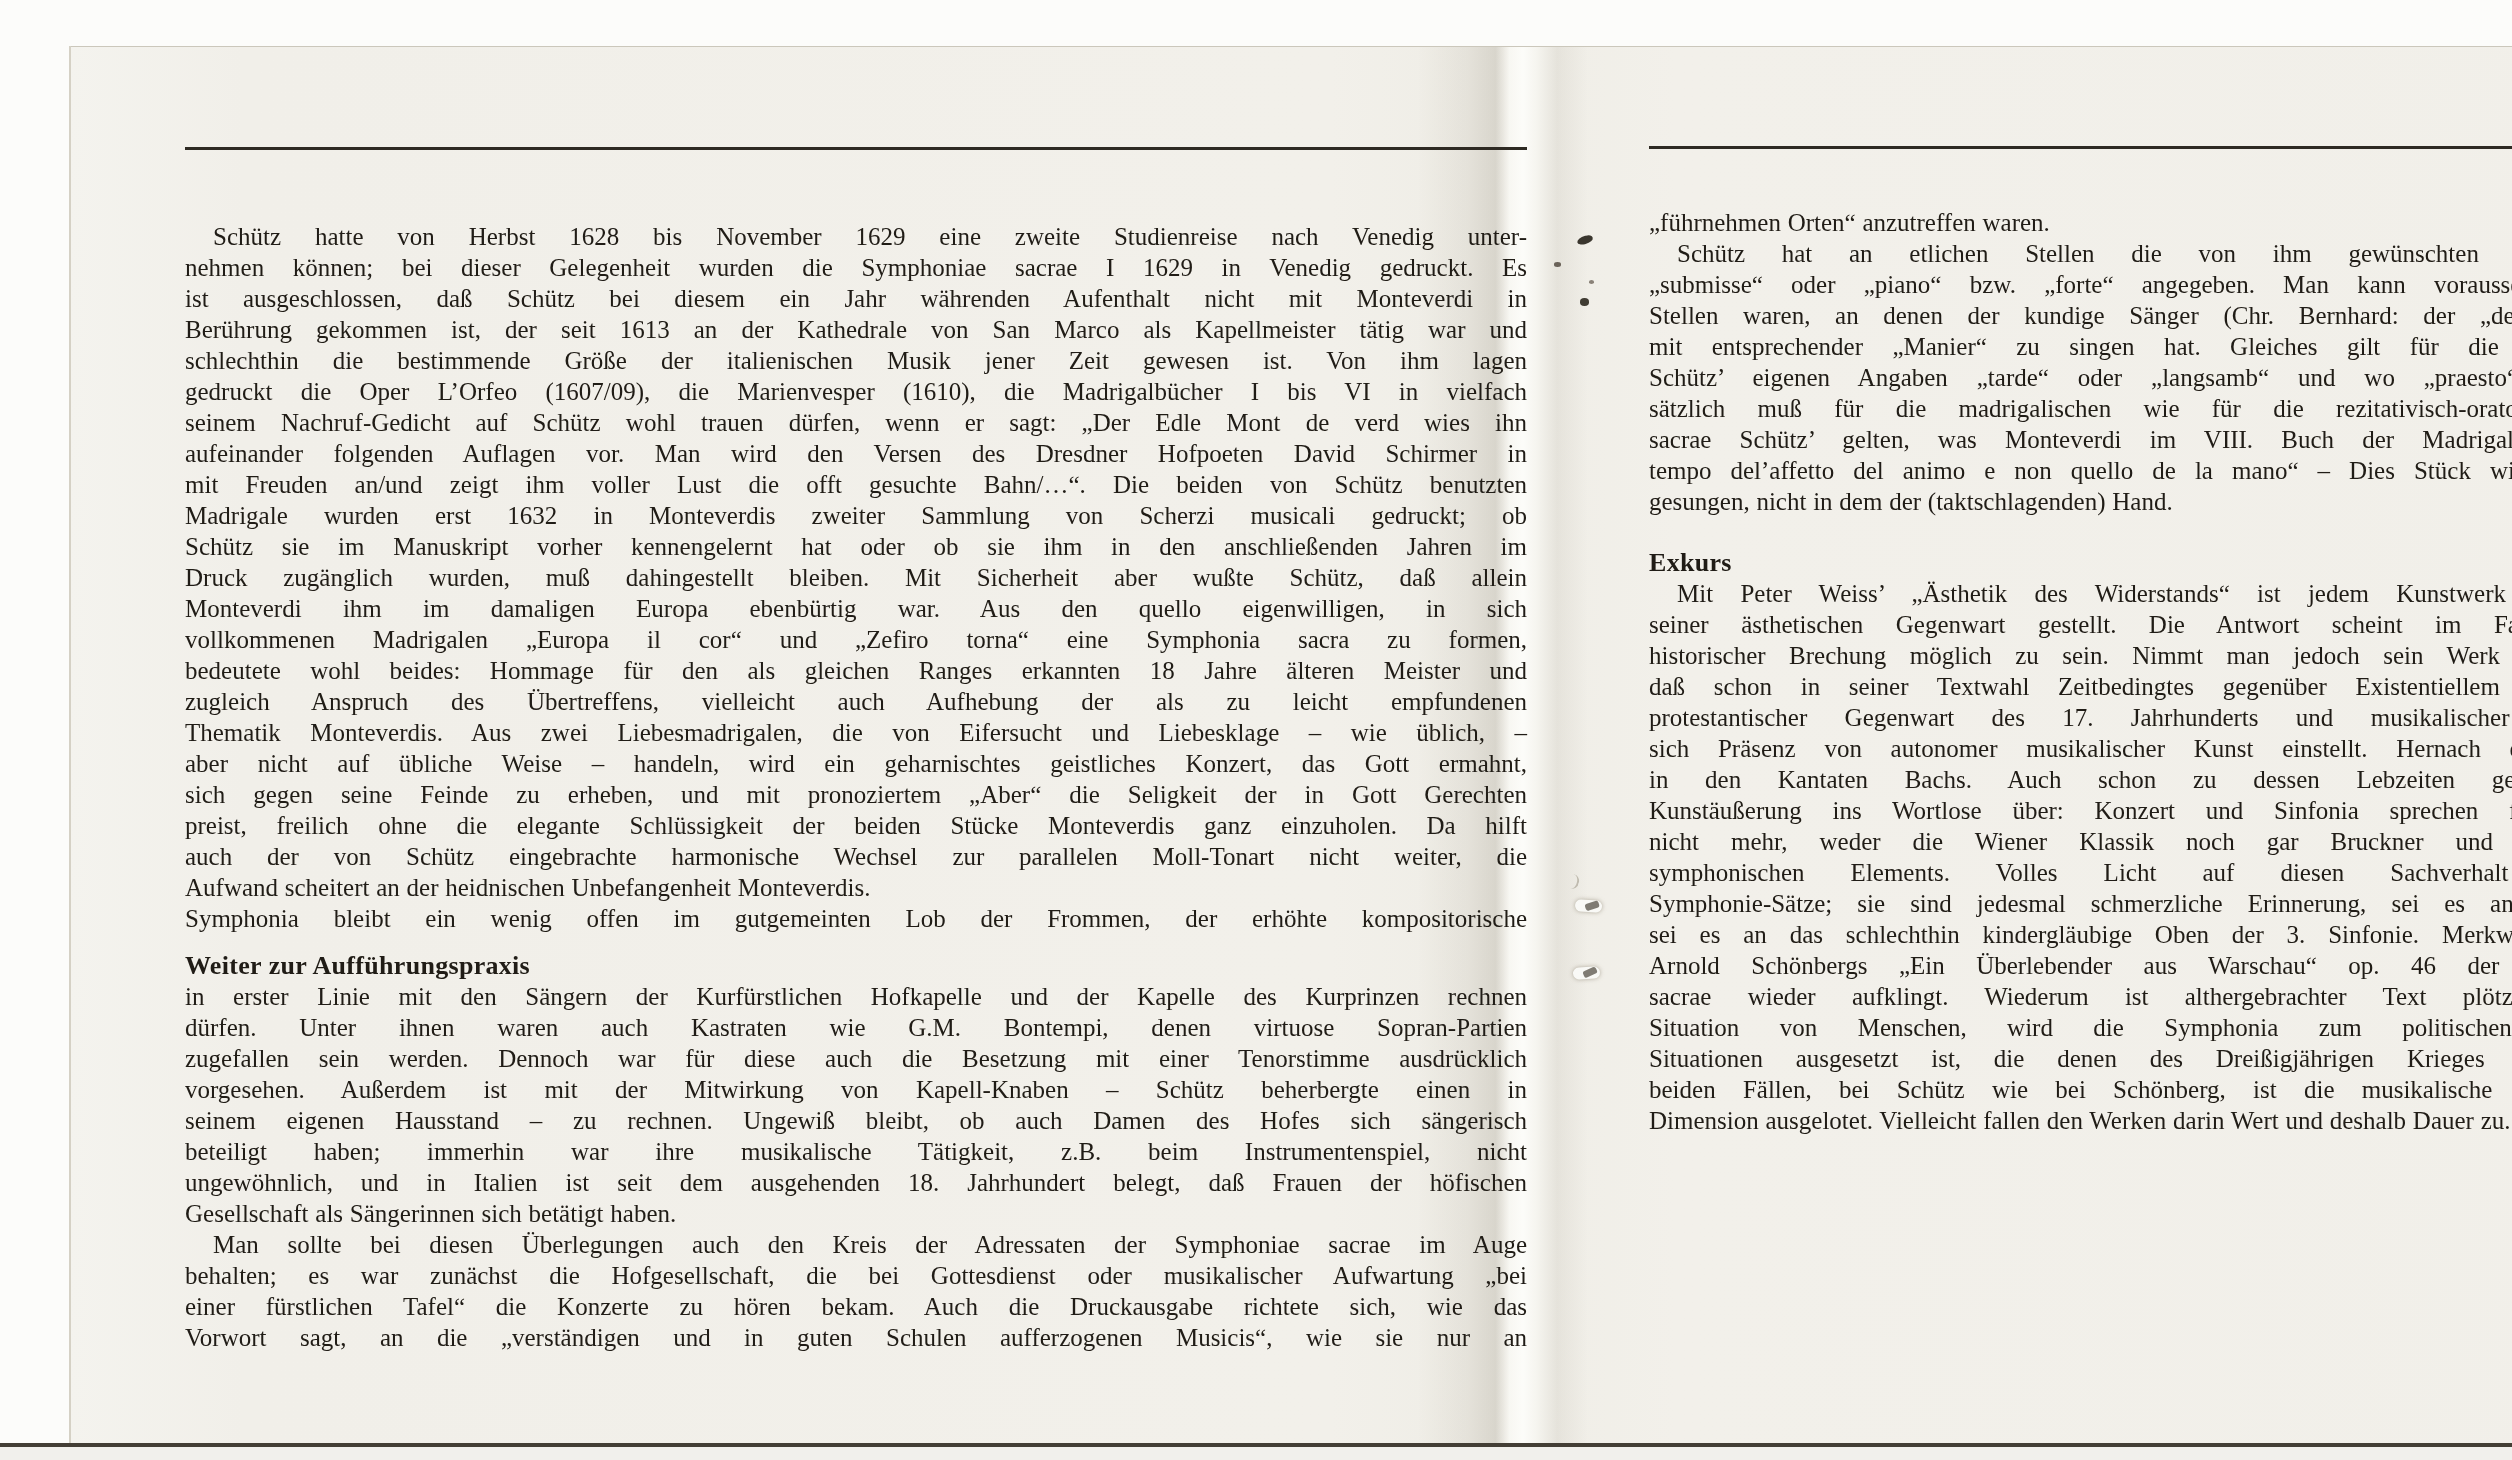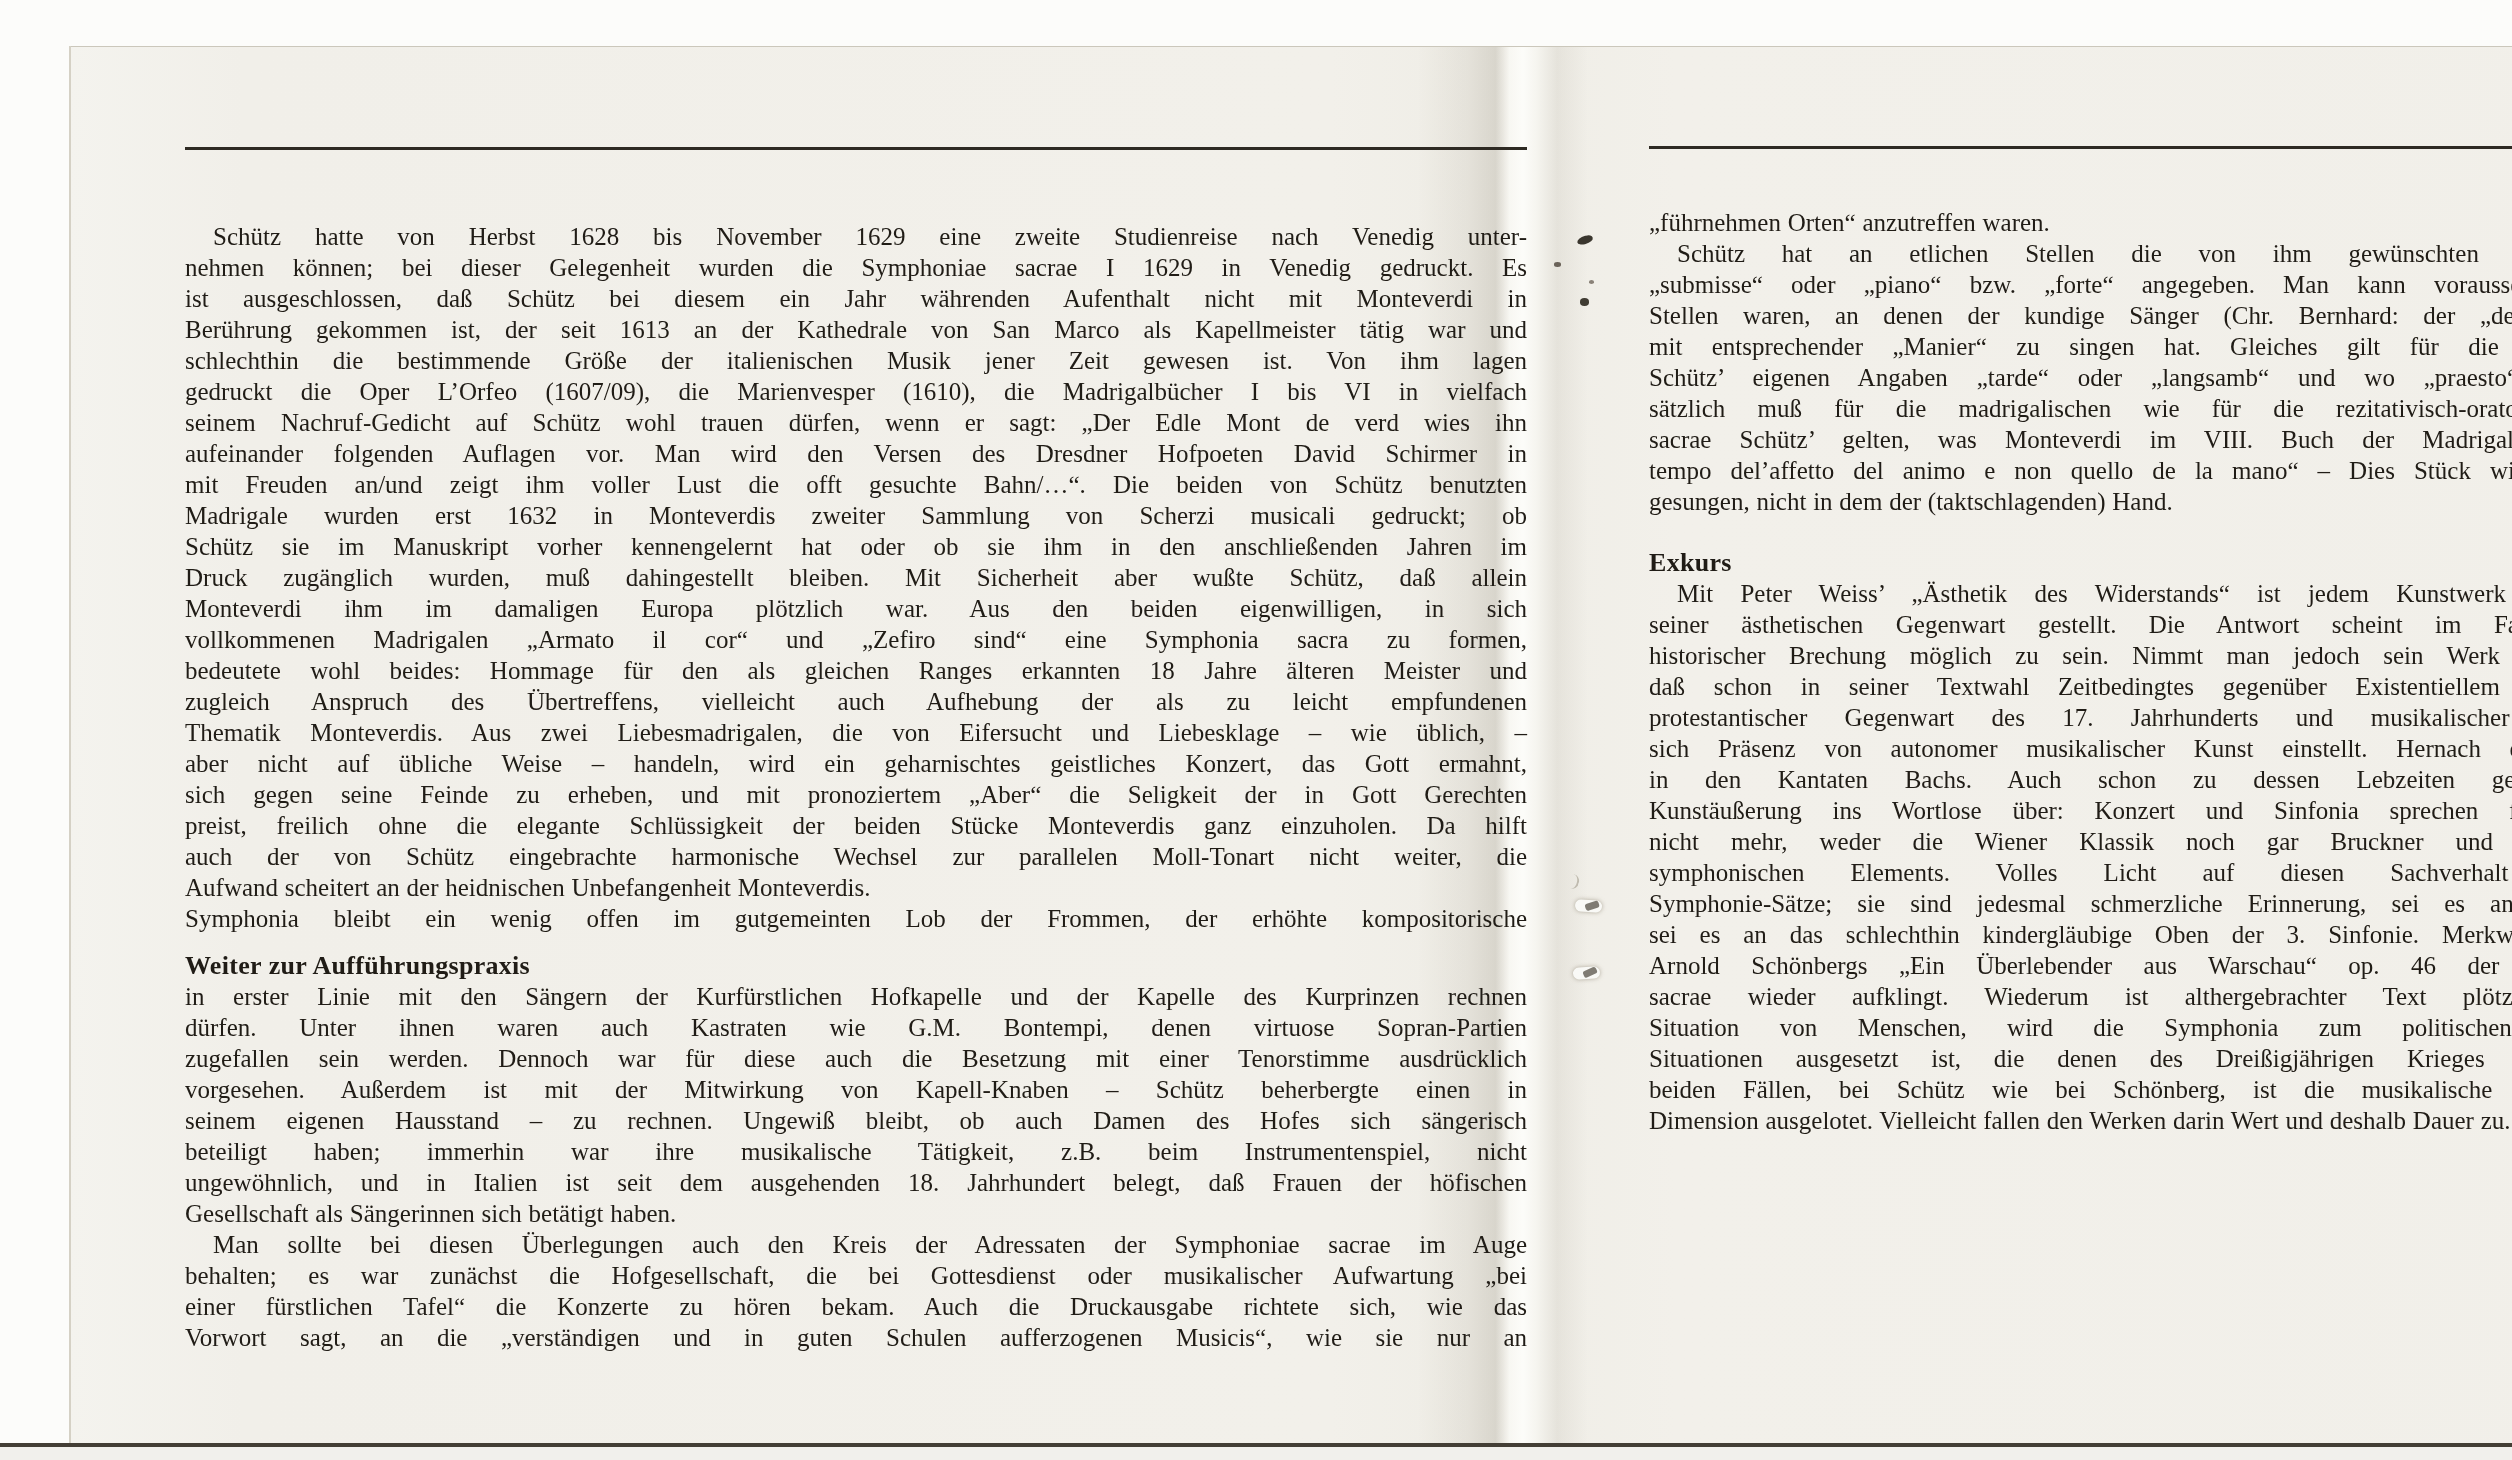--- a/index.html
+++ b/index.html
@@ -86,22 +86,22 @@
           <div class="line jline">ist ausgeschlossen, daß Schütz bei diesem ein Jahr währenden Aufenthalt nicht mit Monteverdi in</div>
           <div class="line jline">Berührung gekommen ist, der seit 1613 an der Kathedrale von San Marco als Kapellmeister tätig war und</div>
           <div class="line jline">schlechthin die bestimmende Größe der italienischen Musik jener Zeit gewesen ist. Von ihm lagen</div>
           <div class="line jline">gedruckt die Oper L’Orfeo (1607/09), die Marienvesper (1610), die Madrigalbücher I bis VI in vielfach</div>
           <div class="line jline">seinem Nachruf-Gedicht auf Schütz wohl trauen dürfen, wenn er sagt: „Der Edle Mont de verd wies ihn</div>
           <div class="line jline">aufeinander folgenden Auflagen vor. Man wird den Versen des Dresdner Hofpoeten David Schirmer in</div>
           <div class="line jline">mit Freuden an/und zeigt ihm voller Lust die offt gesuchte Bahn/…“. Die beiden von Schütz benutzten</div>
           <div class="line jline">Madrigale wurden erst 1632 in Monteverdis zweiter Sammlung von Scherzi musicali gedruckt; ob</div>
           <div class="line jline">Schütz sie im Manuskript vorher kennengelernt hat oder ob sie ihm in den anschließenden Jahren im</div>
           <div class="line jline">Druck zugänglich wurden, muß dahingestellt bleiben. Mit Sicherheit aber wußte Schütz, daß allein</div>
-          <div class="line jline">Monteverdi ihm im damaligen Europa plötzlich war. Aus den beiden eigenwilligen, in sich</div>
-          <div class="line jline">vollkommenen Madrigalen „Armato il cor“ und „Zefiro sind“ eine Symphonia sacra zu formen,</div>
+          <div class="line jline">Monteverdi ihm im damaligen Europa ebenbürtig war. Aus den quello eigenwilligen, in sich</div>
+          <div class="line jline">vollkommenen Madrigalen „Europa il cor“ und „Zefiro torna“ eine Symphonia sacra zu formen,</div>
           <div class="line jline">bedeutete wohl beides: Hommage für den als gleichen Ranges erkannten 18 Jahre älteren Meister und</div>
           <div class="line jline">zugleich Anspruch des Übertreffens, vielleicht auch Aufhebung der als zu leicht empfundenen</div>
           <div class="line jline">Thematik Monteverdis. Aus zwei Liebesmadrigalen, die von Eifersucht und Liebesklage – wie üblich, –</div>
           <div class="line jline">aber nicht auf übliche Weise – handeln, wird ein geharnischtes geistliches Konzert, das Gott ermahnt,</div>
           <div class="line jline">sich gegen seine Feinde zu erheben, und mit pronoziertem „Aber“ die Seligkeit der in Gott Gerechten</div>
           <div class="line jline">preist, freilich ohne die elegante Schlüssigkeit der beiden Stücke Monteverdis ganz einzuholen. Da hilft</div>
           <div class="line jline">auch der von Schütz eingebrachte harmonische Wechsel zur parallelen Moll-Tonart nicht weiter, die</div>
           <div class="line">Aufwand scheitert an der heidnischen Unbefangenheit Monteverdis.</div>
           <div class="line jline">Symphonia bleibt ein wenig offen im gutgemeinten Lob der Frommen, der erhöhte kompositorische</div>
         </div>

